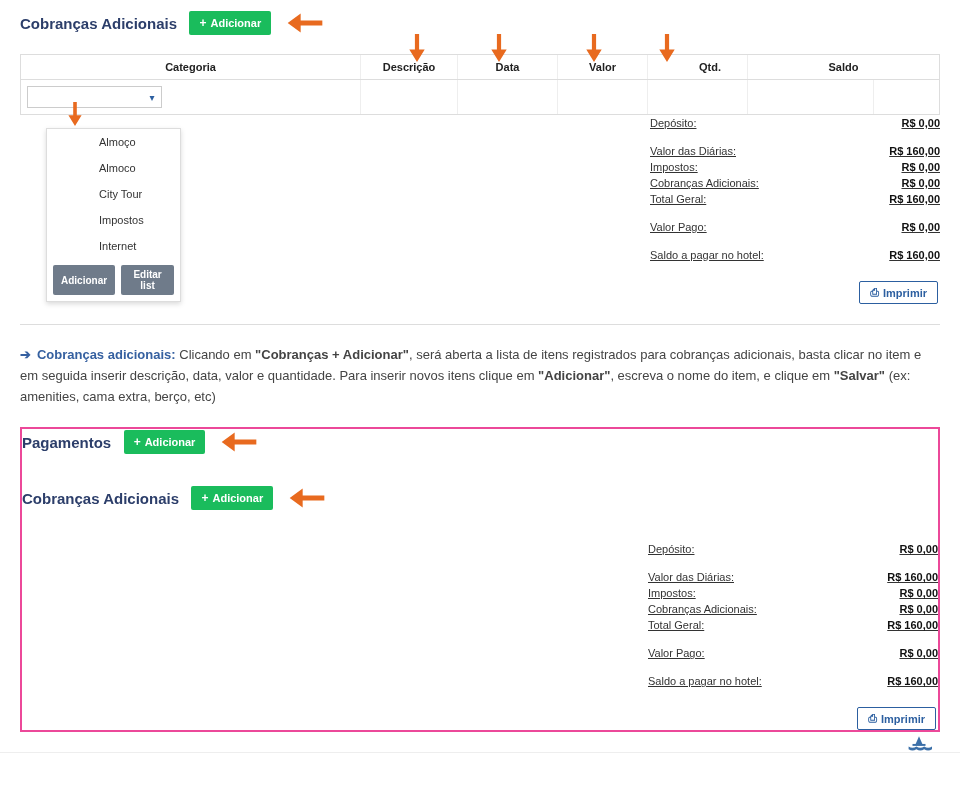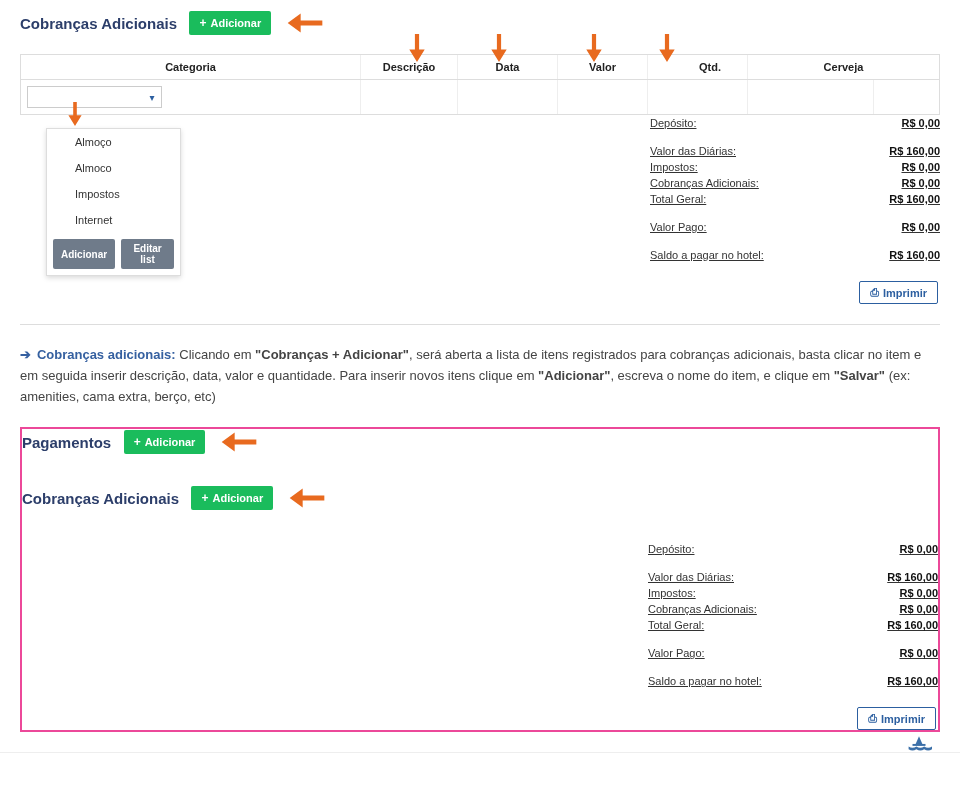--- a/index.html
+++ b/index.html
@@ -84,20 +84,21 @@
     background: #fff;
     border: 1px solid #ddd;
     box-shadow: 0 2px 5px rgba(0,0,0,0.15);
     z-index: 5;
   }
   .dropdown-item {
     padding: 7px 28px;
     font-size: 11px;
     color: #333;
     cursor: pointer;
+    margin-left: 24px;
   }
   .dropdown-actions {
     display: flex;
     gap: 6px;
     padding: 6px;
   }
   .btn-grey {
     background: #6f7b8a;
     color: #fff;
     font-size: 10px;
@@ -213,21 +214,21 @@
           </svg>
         </span>
     </div>
 
     <div class="header-row">
       <div class="col c1">Categoria</div>
       <div class="col c2">Descrição</div>
       <div class="col c3">Data</div>
       <div class="col c4">Valor</div>
       <div class="col c5">Qtd.</div>
-      <div class="col c7">Cerveja</div>
+      <div class="col c7">Saldo</div>
     </div>
     <div class="input-row">
       <div class="col c1">
         <div class="select-box">
           <span class="chevron">▾</span>
         </div>
       </div>
       <div class="col c2"></div>
       <div class="col c3"></div>
       <div class="col c4"></div>
@@ -240,20 +241,21 @@
     <span class="small-arrow-under">
       <svg width="18" height="24">
           <use href="#arr-down"></use>
         </svg>
     </span>
 
     
     <div class="dropdown" style="top:118px;">
       <div class="dropdown-item">Almoço</div>
       <div class="dropdown-item">Almoco</div>
+      <div class="dropdown-item">City Tour</div>
       <div class="dropdown-item">Impostos</div>
       <div class="dropdown-item">Internet</div>
       <div class="dropdown-actions">
         <button class="btn-grey">Adicionar</button>
         <button class="btn-grey">Editar list</button>
       </div>
     </div>
 
     
     <div class="totals">

